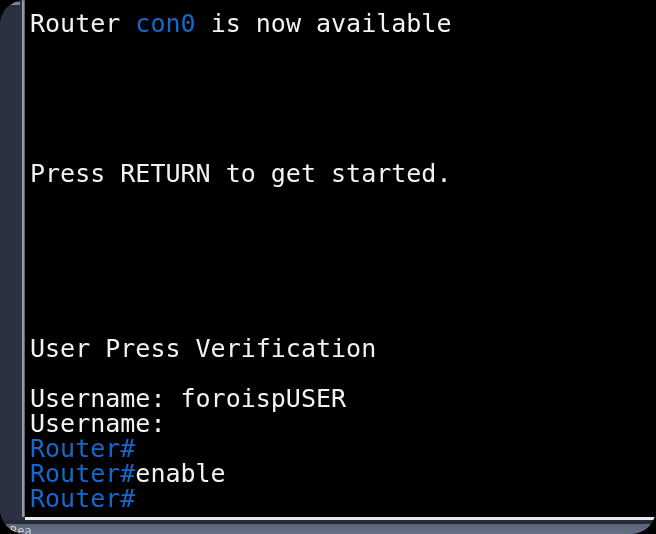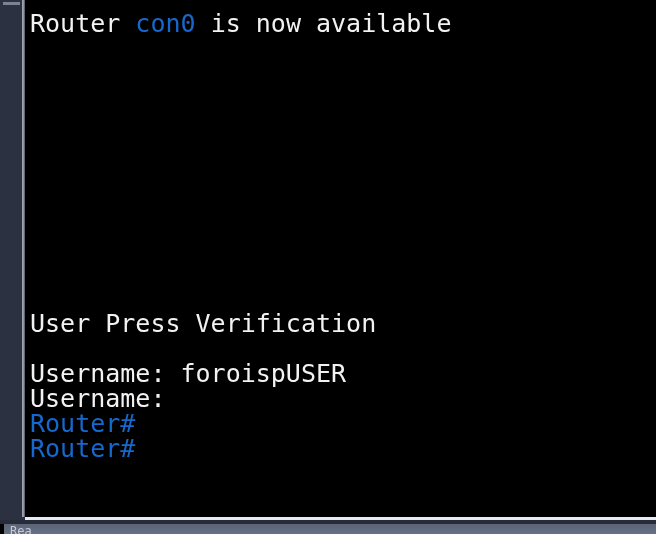--- a/index.html
+++ b/index.html
@@ -15,20 +15,21 @@
     font-family: "DejaVu Sans Mono", "Liberation Mono", monospace;
   }
 
   
   .window {
     position: relative;
     width: 656px;
     height: 534px;
     background: #000000;
     overflow: hidden;
+    border-radius: 25px;
   }
 
   
   .left-gutter {
     position: absolute;
     left: 0;
     top: 0;
     width: 22px;
     height: 518px;
     background: #2b3140;
@@ -144,31 +145,33 @@
   <div class="gutter-edge"></div>
 
   <div class="terminal">
     <div class="term-inner" id="term-lines">
         <div class="line"><span class="tok-white">Router </span><span class="tok-blue">con0</span><span class="tok-white"> is now available</span></div>
         <div class="line blank"><span class="tok-white"></span></div>
         <div class="line blank"><span class="tok-white"></span></div>
         <div class="line blank"><span class="tok-white"></span></div>
         <div class="line blank"><span class="tok-white"></span></div>
         <div class="line blank"><span class="tok-white"></span></div>
+        <div class="line"><span class="tok-white">Press RETURN to get started.</span></div>
         <div class="line blank"><span class="tok-white"></span></div>
         <div class="line blank"><span class="tok-white"></span></div>
         <div class="line blank"><span class="tok-white"></span></div>
         <div class="line blank"><span class="tok-white"></span></div>
         <div class="line blank"><span class="tok-white"></span></div>
         <div class="line blank"><span class="tok-white"></span></div>
         <div class="line"><span class="tok-white">User Press Verification</span></div>
         <div class="line blank"><span class="tok-white"></span></div>
         <div class="line"><span class="tok-white">Username: foroispUSER</span></div>
         <div class="line"><span class="tok-white">Username:</span></div>
         <div class="line"><span class="tok-blue">Router#</span></div>
+        <div class="line"><span class="tok-blue">Router#</span><span class="tok-white">enable</span></div>
         <div class="line"><span class="tok-blue">Router#</span></div>
       </div>
   </div>
 
   <div class="bottom-highlight-left"></div>
   <div class="bottom-highlight"></div>
   <div class="bottom-dark"></div>
   <div class="bottom-bar">
     <span class="bottom-clip-text">Rea</span>
   </div>

